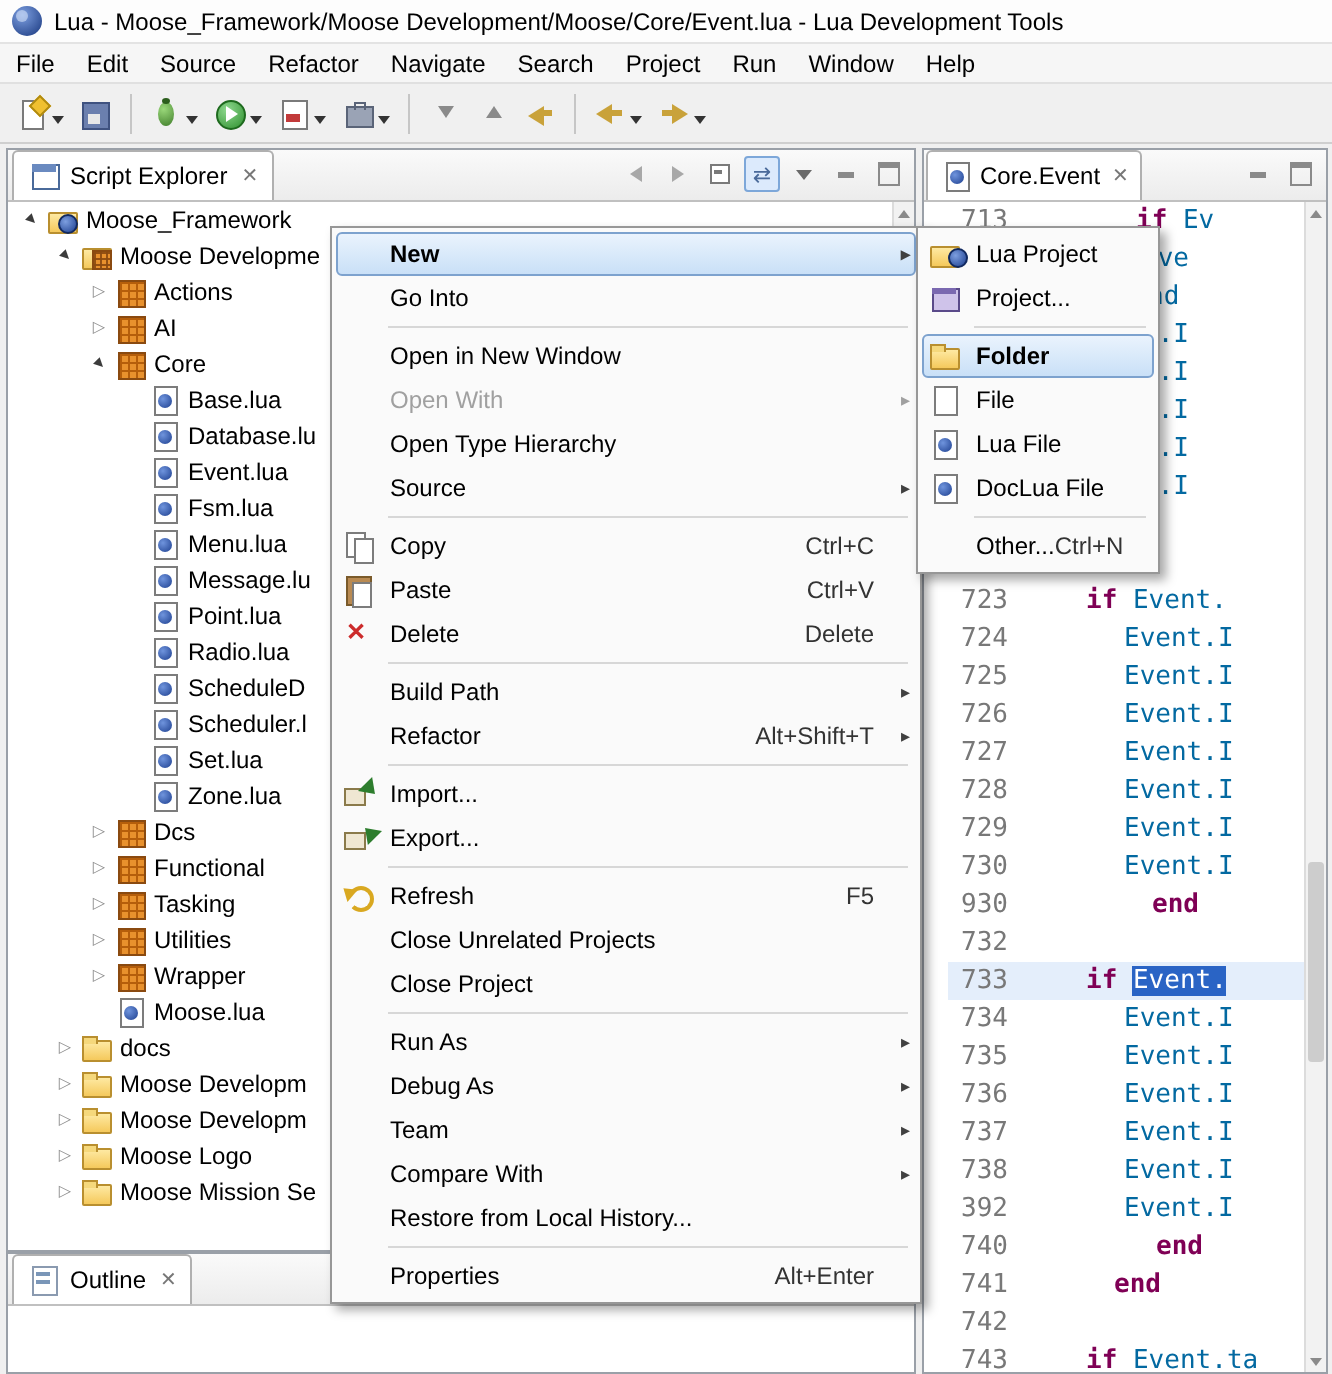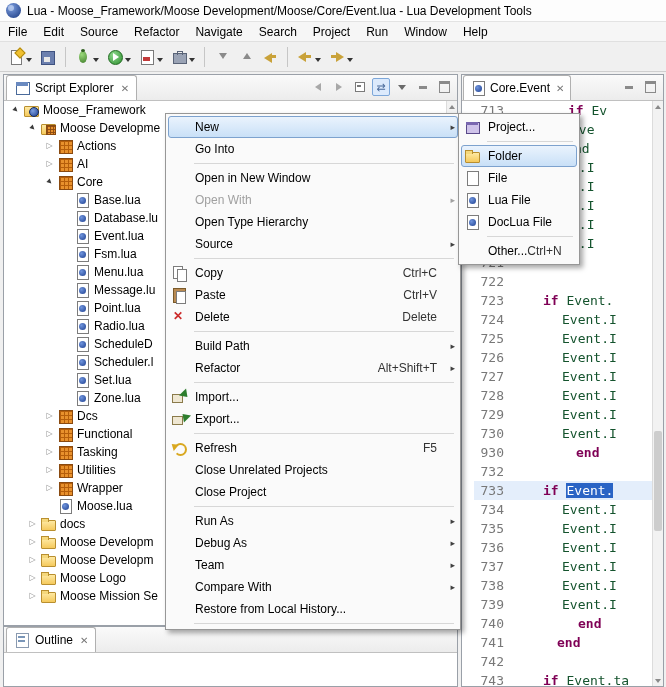--- a/index.html
+++ b/index.html
@@ -123,30 +123,30 @@
   
   .editor-tabs { height:26px; background:linear-gradient(#fafafa,#ececec); border-bottom:1px solid #c0c0c0; display:flex; align-items:flex-end; }
   .editor-tab { height:25px; background:#fff; border:1px solid #b0b0b0; border-bottom:none; border-radius:3px 3px 0 0; display:flex; align-items:center; gap:4px; padding:0 6px; margin-left:1px; }
   .editor-body { position:relative; flex:1; background:#fff; overflow:hidden; }
   .code { position:absolute; left:0; top:0; right:11px; bottom:0; font-family:"DejaVu Sans Mono", monospace; font-size:13px; padding-left:12px; }
   .code-line { height:19px; line-height:19px; display:flex; white-space:pre; }
   .code-line.current { background:#e4eefb; }
   .ln-num { width:40px; text-align:right; padding-right:10px; color:#787878; flex:none; }
   .ln-text { flex:1; }
   .tok-k { color:#7f0055; font-weight:bold; }
-  .tok-p { color:#14532d; }
+  .tok-p { color:#0369a1; }
   .tok-sel { background:#2a64c5; color:#fff; }
   .editor-scroll { top:0; }
 
   
   .menu { position:absolute; background:#fafafa; border:1px solid #979797; box-shadow:3px 3px 5px rgba(0,0,0,.35); padding:2px; z-index:100; }
   #context-menu { left:165px; top:113px; width:296px; }
   #new-submenu { left:458px; top:113px; width:122px; z-index:101; }
   .menu-item { height:22px; display:flex; align-items:center; padding:0 2px; border:1px solid transparent; border-radius:3px; }
-  .menu-item.highlighted { background:linear-gradient(#eaf3fd,#c9e0f7); border-color:#7da2ce; }
+  .menu-item.highlighted { background:linear-gradient(#eaf3fd,#c9e0f7); border-color:#7da2ce;font-weight:bold; }
   .menu-item.disabled .mi-label, .menu-item.disabled .mi-shortcut, .menu-item.disabled .mi-sub { color:#a0a0a0; }
   .mi-icon { width:20px; flex:none; margin-right:4px; }
   .mi-label { white-space:nowrap; }
   .mi-shortcut { margin-left:auto; padding-right:6px; color:#333; white-space:nowrap; }
   .mi-sub { width:12px; flex:none; font-size:9px; color:#404040; text-align:right; }
   .menu-sep { height:1px; background:#d7d7d7; margin:3px 4px 3px 26px; }
 </style>
 </head>
 <body>
 
@@ -428,21 +428,21 @@
           <div class="code-line"><span class="ln-num">729</span><span class="ln-text" style="padding-left: 48px;"><span class="tok-p">Event.I</span></span></div>
           <div class="code-line"><span class="ln-num">730</span><span class="ln-text" style="padding-left: 48px;"><span class="tok-p">Event.I</span></span></div>
           <div class="code-line"><span class="ln-num">930</span><span class="ln-text" style="padding-left: 62px;"><span class="tok-k">end</span></span></div>
           <div class="code-line"><span class="ln-num">732</span><span class="ln-text" style="padding-left: 0px;"></span></div>
           <div class="code-line current"><span class="ln-num">733</span><span class="ln-text" style="padding-left: 29px;"><span class="tok-k">if</span><span class="tok-p"> </span><span class="tok-sel">Event.</span></span></div>
           <div class="code-line"><span class="ln-num">734</span><span class="ln-text" style="padding-left: 48px;"><span class="tok-p">Event.I</span></span></div>
           <div class="code-line"><span class="ln-num">735</span><span class="ln-text" style="padding-left: 48px;"><span class="tok-p">Event.I</span></span></div>
           <div class="code-line"><span class="ln-num">736</span><span class="ln-text" style="padding-left: 48px;"><span class="tok-p">Event.I</span></span></div>
           <div class="code-line"><span class="ln-num">737</span><span class="ln-text" style="padding-left: 48px;"><span class="tok-p">Event.I</span></span></div>
           <div class="code-line"><span class="ln-num">738</span><span class="ln-text" style="padding-left: 48px;"><span class="tok-p">Event.I</span></span></div>
-          <div class="code-line"><span class="ln-num">739</span><span class="ln-text" style="padding-left: 48px;"><span class="tok-p">Event.I</span></span></div>
+          <div class="code-line"><span class="ln-num">392</span><span class="ln-text" style="padding-left: 48px;"><span class="tok-p">Event.I</span></span></div>
           <div class="code-line"><span class="ln-num">740</span><span class="ln-text" style="padding-left: 64px;"><span class="tok-k">end</span></span></div>
           <div class="code-line"><span class="ln-num">741</span><span class="ln-text" style="padding-left: 43px;"><span class="tok-k">end</span></span></div>
           <div class="code-line"><span class="ln-num">742</span><span class="ln-text" style="padding-left: 0px;"></span></div>
           <div class="code-line"><span class="ln-num">743</span><span class="ln-text" style="padding-left: 29px;"><span class="tok-k">if</span><span class="tok-p"> Event.ta</span></span></div>
         </div>
       <div class="vscroll editor-scroll">
         <div class="arrow"></div>
         <div class="thumb" style="top:330px; height:100px;"></div>
         <div class="arrow down"></div>
       </div>
@@ -577,22 +577,34 @@
       <span class="mi-shortcut"></span>
       <span class="mi-sub">▸</span>
     </div>
     <div class="menu-item">
       <span class="mi-icon"></span>
       <span class="mi-label">Restore from Local History...</span>
       <span class="mi-shortcut"></span>
       <span class="mi-sub"></span>
     </div>
     <div class="menu-sep"></div>
+    <div class="menu-item">
+      <span class="mi-icon"></span>
+      <span class="mi-label">Properties</span>
+      <span class="mi-shortcut">Alt+Enter</span>
+      <span class="mi-sub"></span>
+    </div>
   </div>
 <div class="menu" id="new-submenu">
+    <div class="menu-item">
+      <span class="mi-icon ic ic-lua-project"></span>
+      <span class="mi-label">Lua Project</span>
+      <span class="mi-shortcut"></span>
+      <span class="mi-sub"></span>
+    </div>
     <div class="menu-item">
       <span class="mi-icon ic ic-project"></span>
       <span class="mi-label">Project...</span>
       <span class="mi-shortcut"></span>
       <span class="mi-sub"></span>
     </div>
     <div class="menu-sep"></div>
     <div class="menu-item highlighted">
       <span class="mi-icon ic ic-folder"></span>
       <span class="mi-label">Folder</span>

